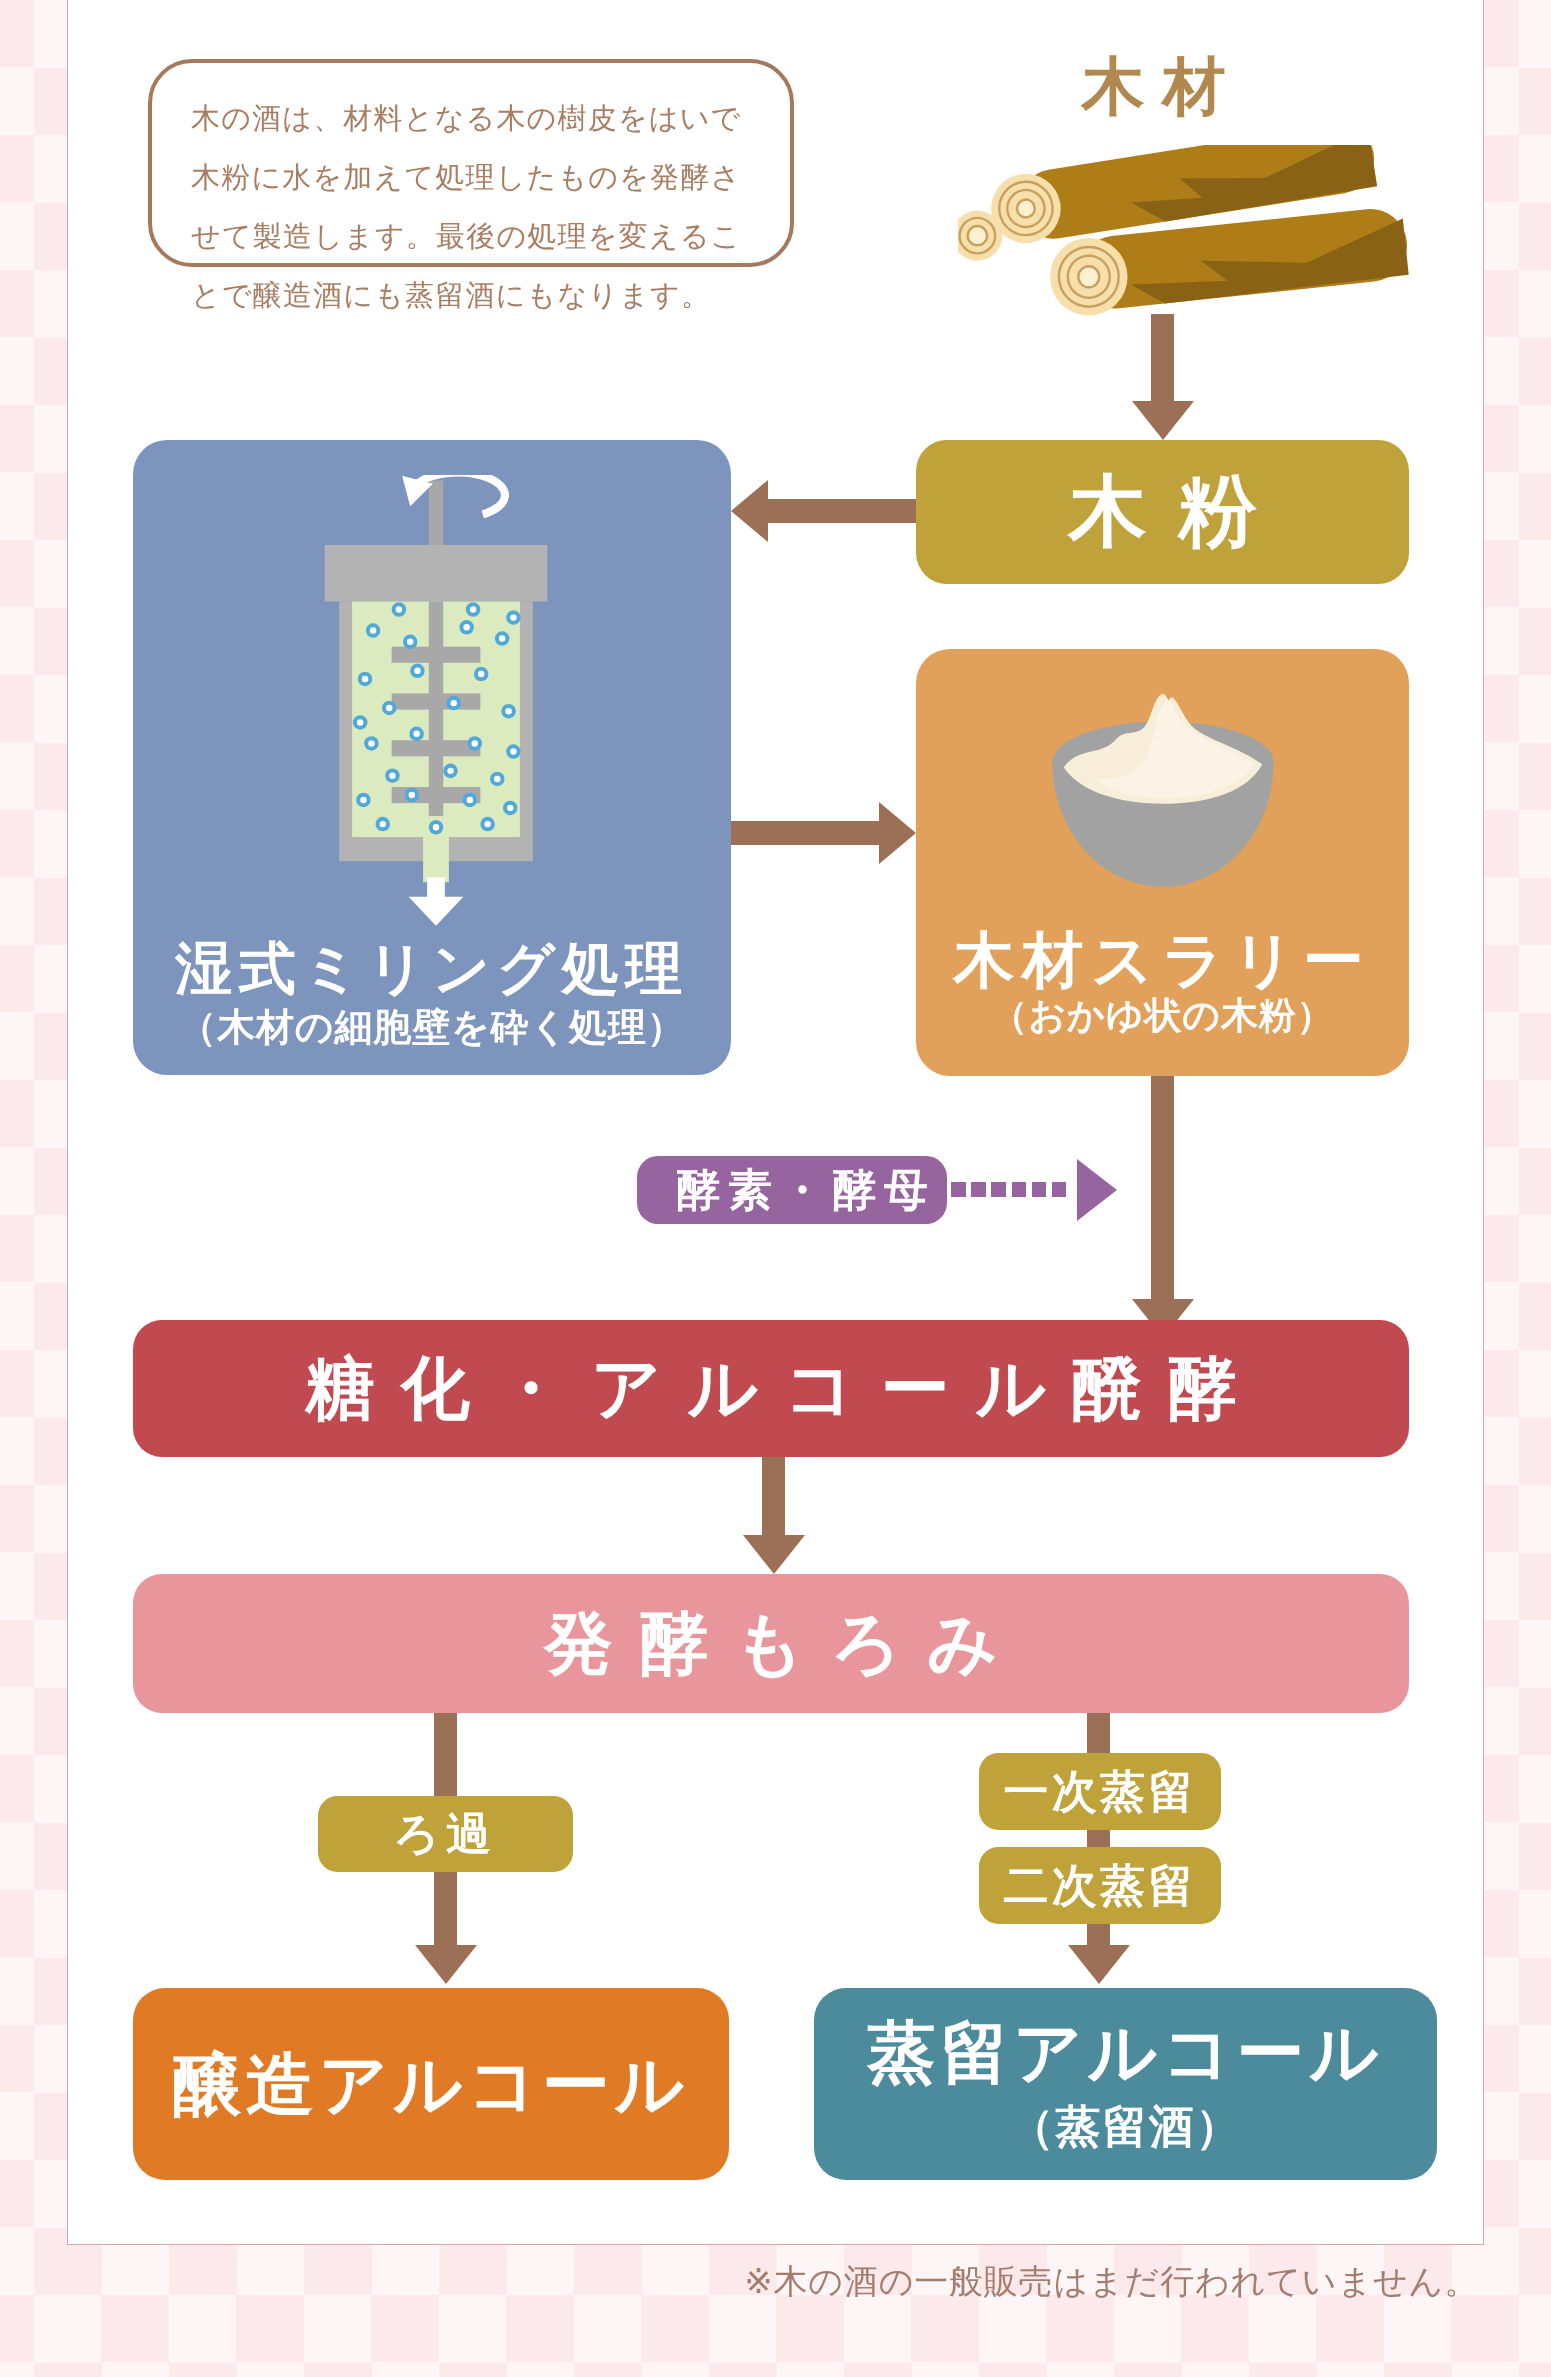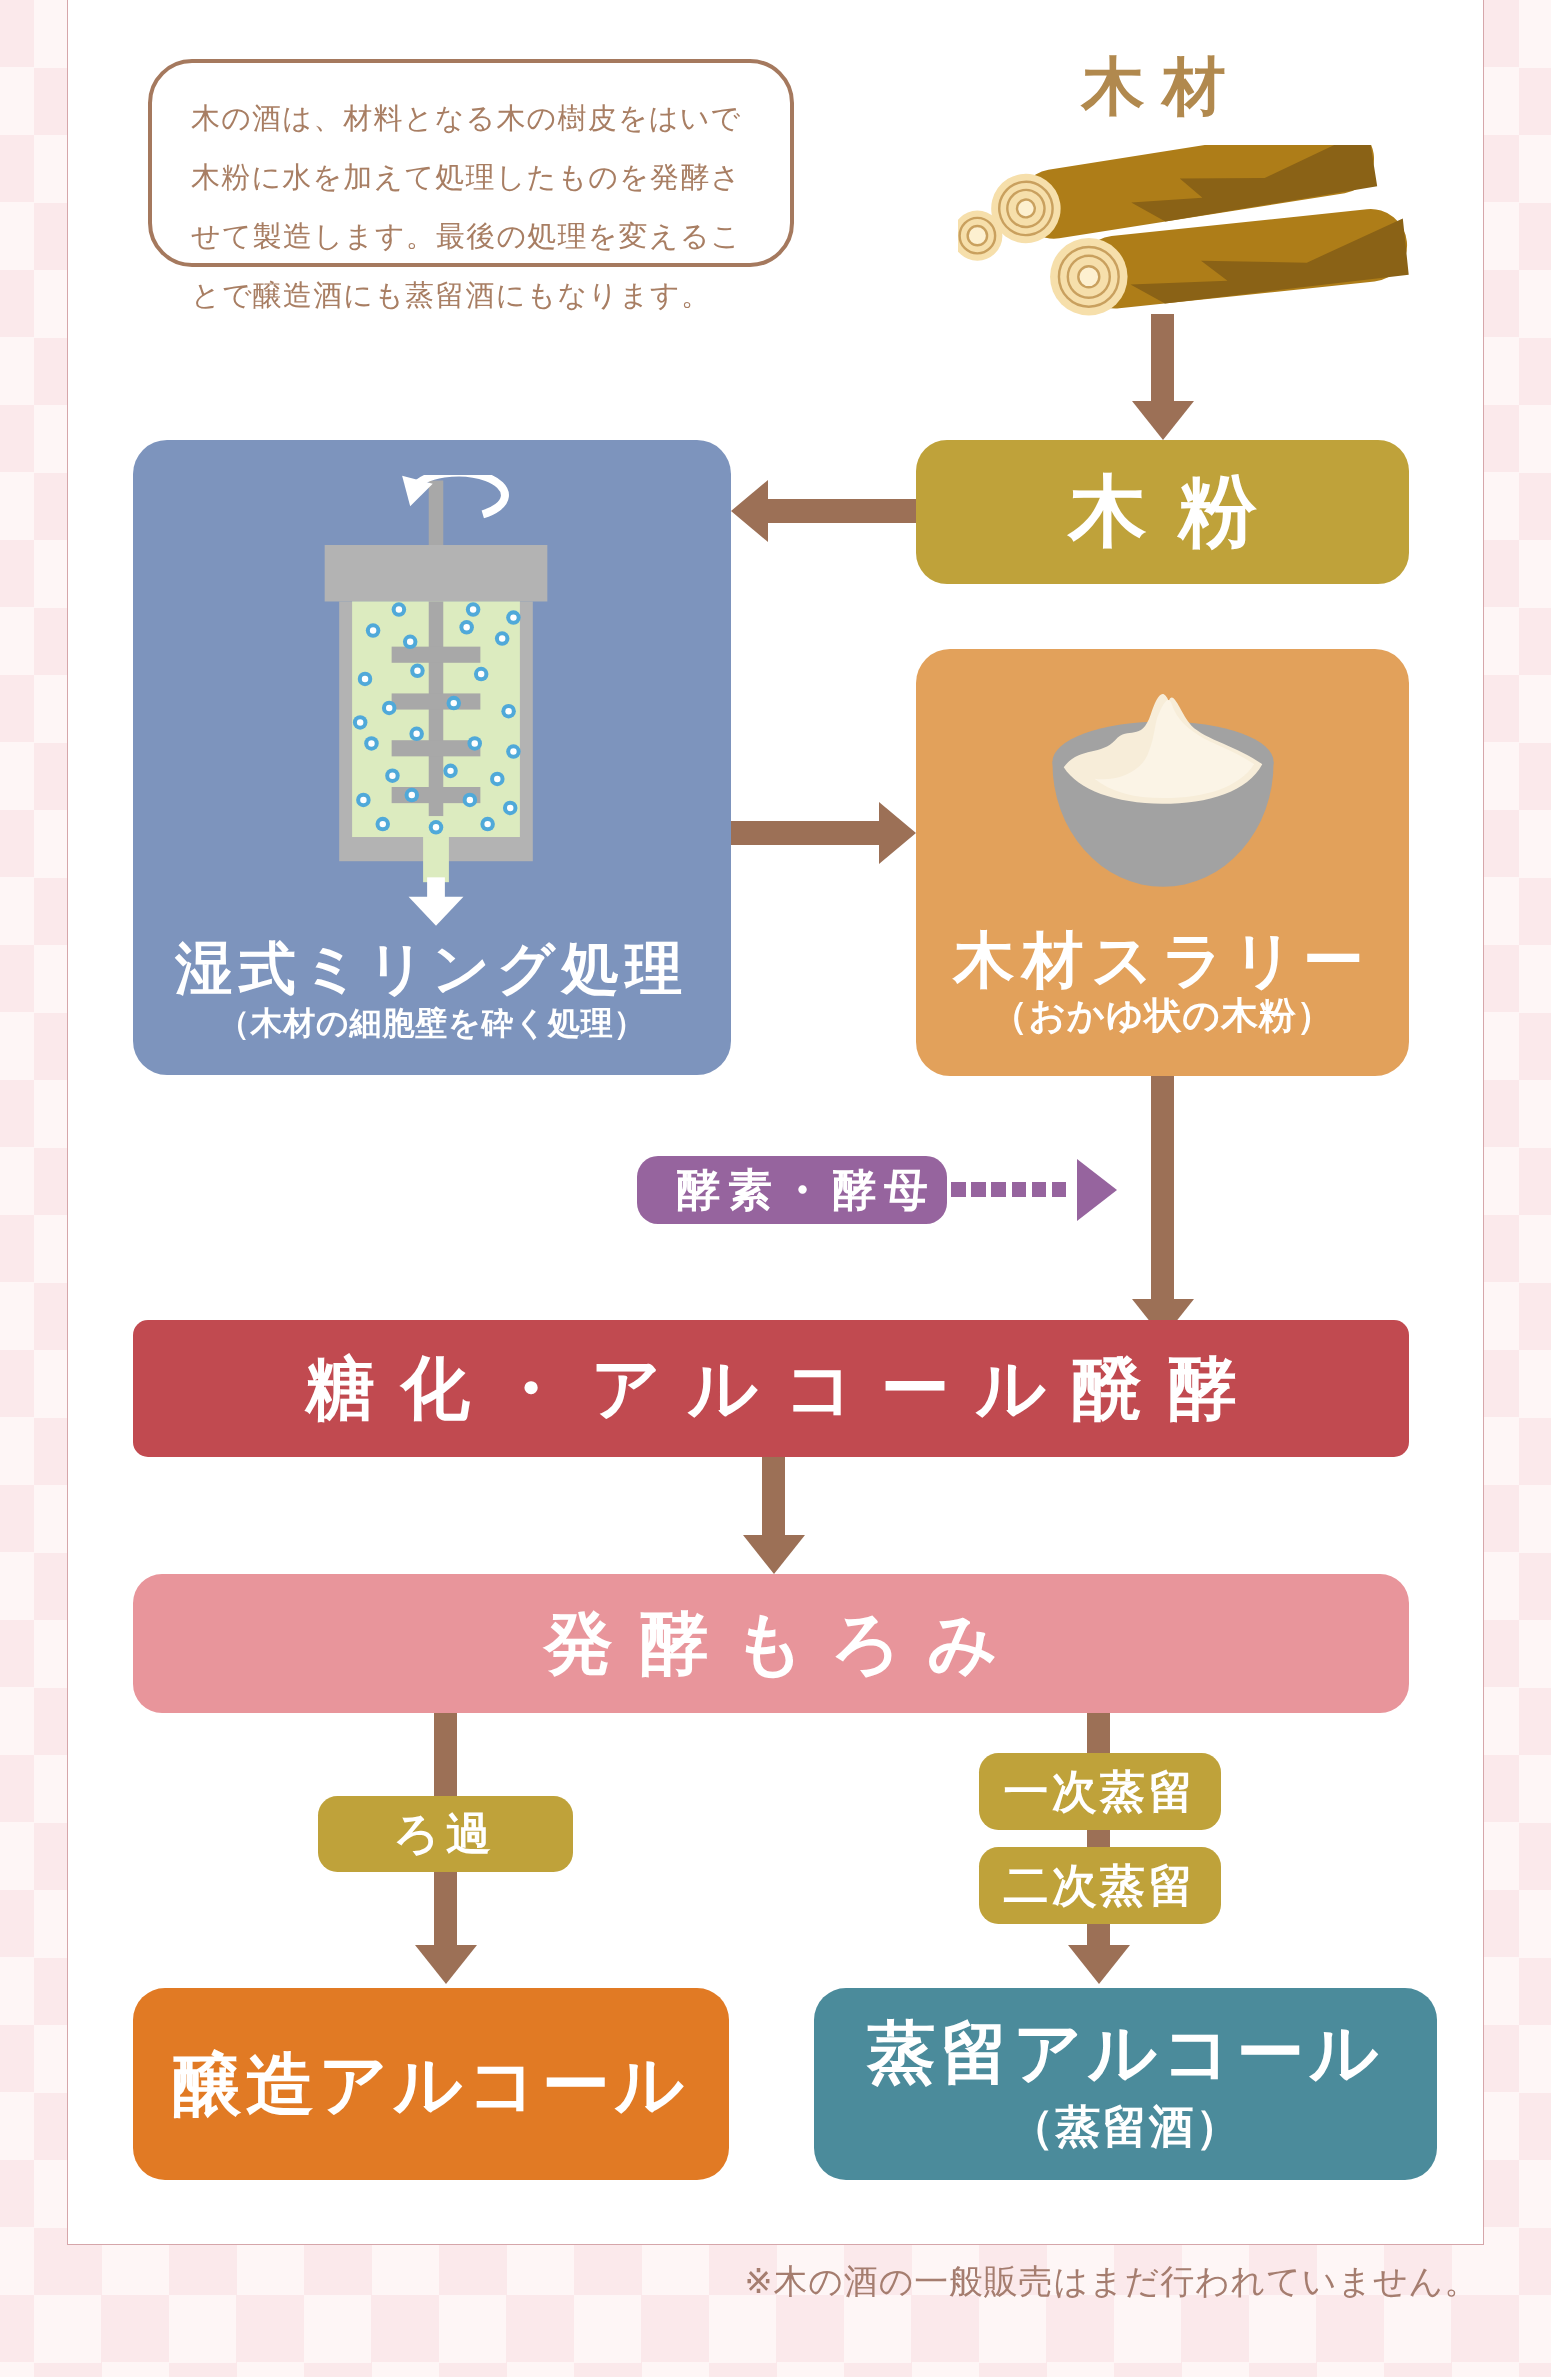--- a/index.html
+++ b/index.html
@@ -205,21 +205,21 @@
       <circle cx="104" cy="166" r="4"></circle>
         <circle cx="196" cy="166" r="4"></circle>
         <circle cx="246" cy="176" r="4"></circle>
         <circle cx="56" cy="306" r="4"></circle>
     </g>
     <rect x="134" y="448" width="32" height="56" fill="#dcebbf"></rect>
     <rect x="139" y="498" width="22" height="26" fill="#ffffff"></rect>
     <polygon points="116,522 184,522 150,558" fill="#ffffff"></polygon>
   </svg>
   <div class="inner-label" style="left:133px;top:931px;width:598px;font-size:57px;letter-spacing:6.5px;">湿式ミリング処理</div>
-  <div class="inner-label" style="left:133px;top:1002px;width:598px;font-size:32px;letter-spacing:0.8px;">（木材の細胞壁を砕く処理）</div>
+  <div class="inner-label" style="left:133px;top:1002px;width:598px;font-size:38px;letter-spacing:0.8px;">（木材の細胞壁を砕く処理）</div>
 
   <div class="node orange" style="left:916px;top:649px;width:493px;height:427px;border-radius:34px;"></div>
   <svg class="abs" style="left:1036px;top:677px;" width="254" height="234" viewBox="0 0 314 290">
     <ellipse cx="157" cy="105" rx="137" ry="50" fill="#a2a2a2"></ellipse>
     <path d="M20,105 A137,153 0 0 0 157,260 A137,153 0 0 0 294,105 Z" fill="#a2a2a2"></path>
     <path d="M34,112 C52,86 80,98 98,78 C114,60 130,82 142,46 C148,28 156,10 164,30 C170,14 178,44 192,60 C210,78 250,86 280,108 C262,142 214,157 156,157 C98,157 52,140 34,112 Z" fill="#f7edd9"></path>
     <path d="M150,50 C158,30 164,22 168,34 C174,52 186,62 198,70 C214,82 244,90 270,108 C252,136 210,150 158,150 C120,150 92,142 72,126 C96,130 128,120 138,96 C146,78 146,64 150,50 Z" fill="#fbf4e6"></path>
   </svg>
   <div class="inner-label" style="left:916px;top:920px;width:493px;font-size:61px;letter-spacing:8px;">木材スラリー</div>
   <div class="inner-label" style="left:916px;top:991px;width:493px;font-size:37px;letter-spacing:0.8px;">（おかゆ状の木粉）</div>
@@ -230,21 +230,21 @@
   <div class="dashed-arrow">
     <div class="dash"></div>
       <div class="dash"></div>
       <div class="dash"></div>
     <div class="dash"></div>
       <div class="dash"></div>
       <div class="dash"></div>
     <div class="dhead"></div>
   </div>
 
-  <div class="node red" style="left:133px;top:1320px;width:1276px;height:137px;border-radius:15px;font-size:69px;letter-spacing:26px;text-indent:26px;">
+  <div class="node red" style="left:133px;top:1320px;width:1276px;height:137px;border-radius:29px;font-size:69px;letter-spacing:26px;text-indent:26px;">
     <span>糖化・アルコール醗酵</span>
   </div>
 
   <div class="node pink" style="left:133px;top:1574px;width:1276px;height:139px;border-radius:29px;font-size:69px;letter-spacing:26px;text-indent:26px;">
     <span>発酵もろみ</span>
   </div>
 
   <div class="node gold" style="left:318px;top:1796px;width:255px;height:76px;border-radius:19.4px;font-size:45px;letter-spacing:6.5px;">
     <span>ろ過</span>
   </div>

